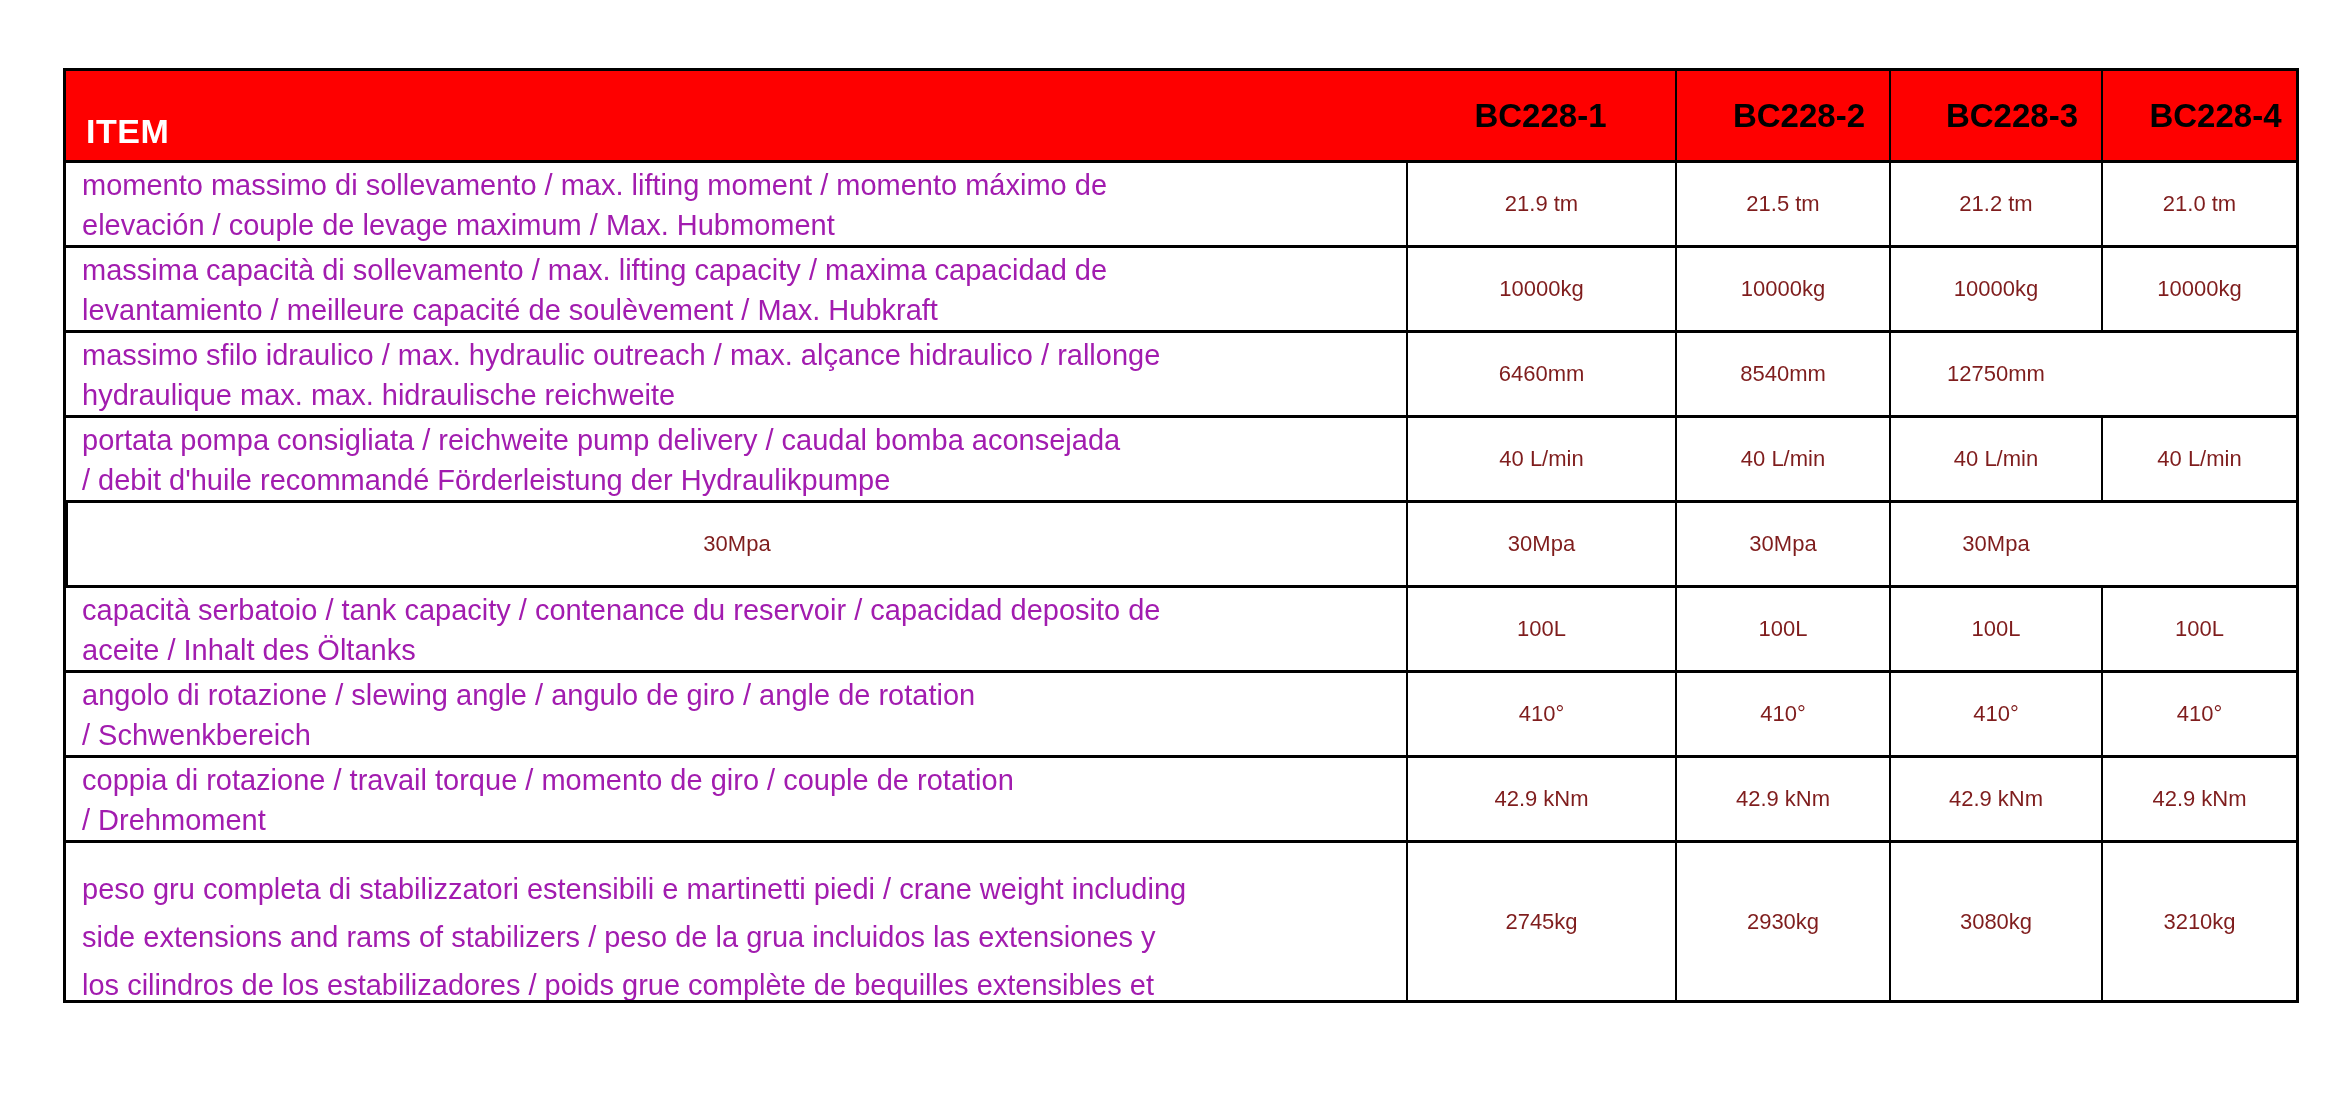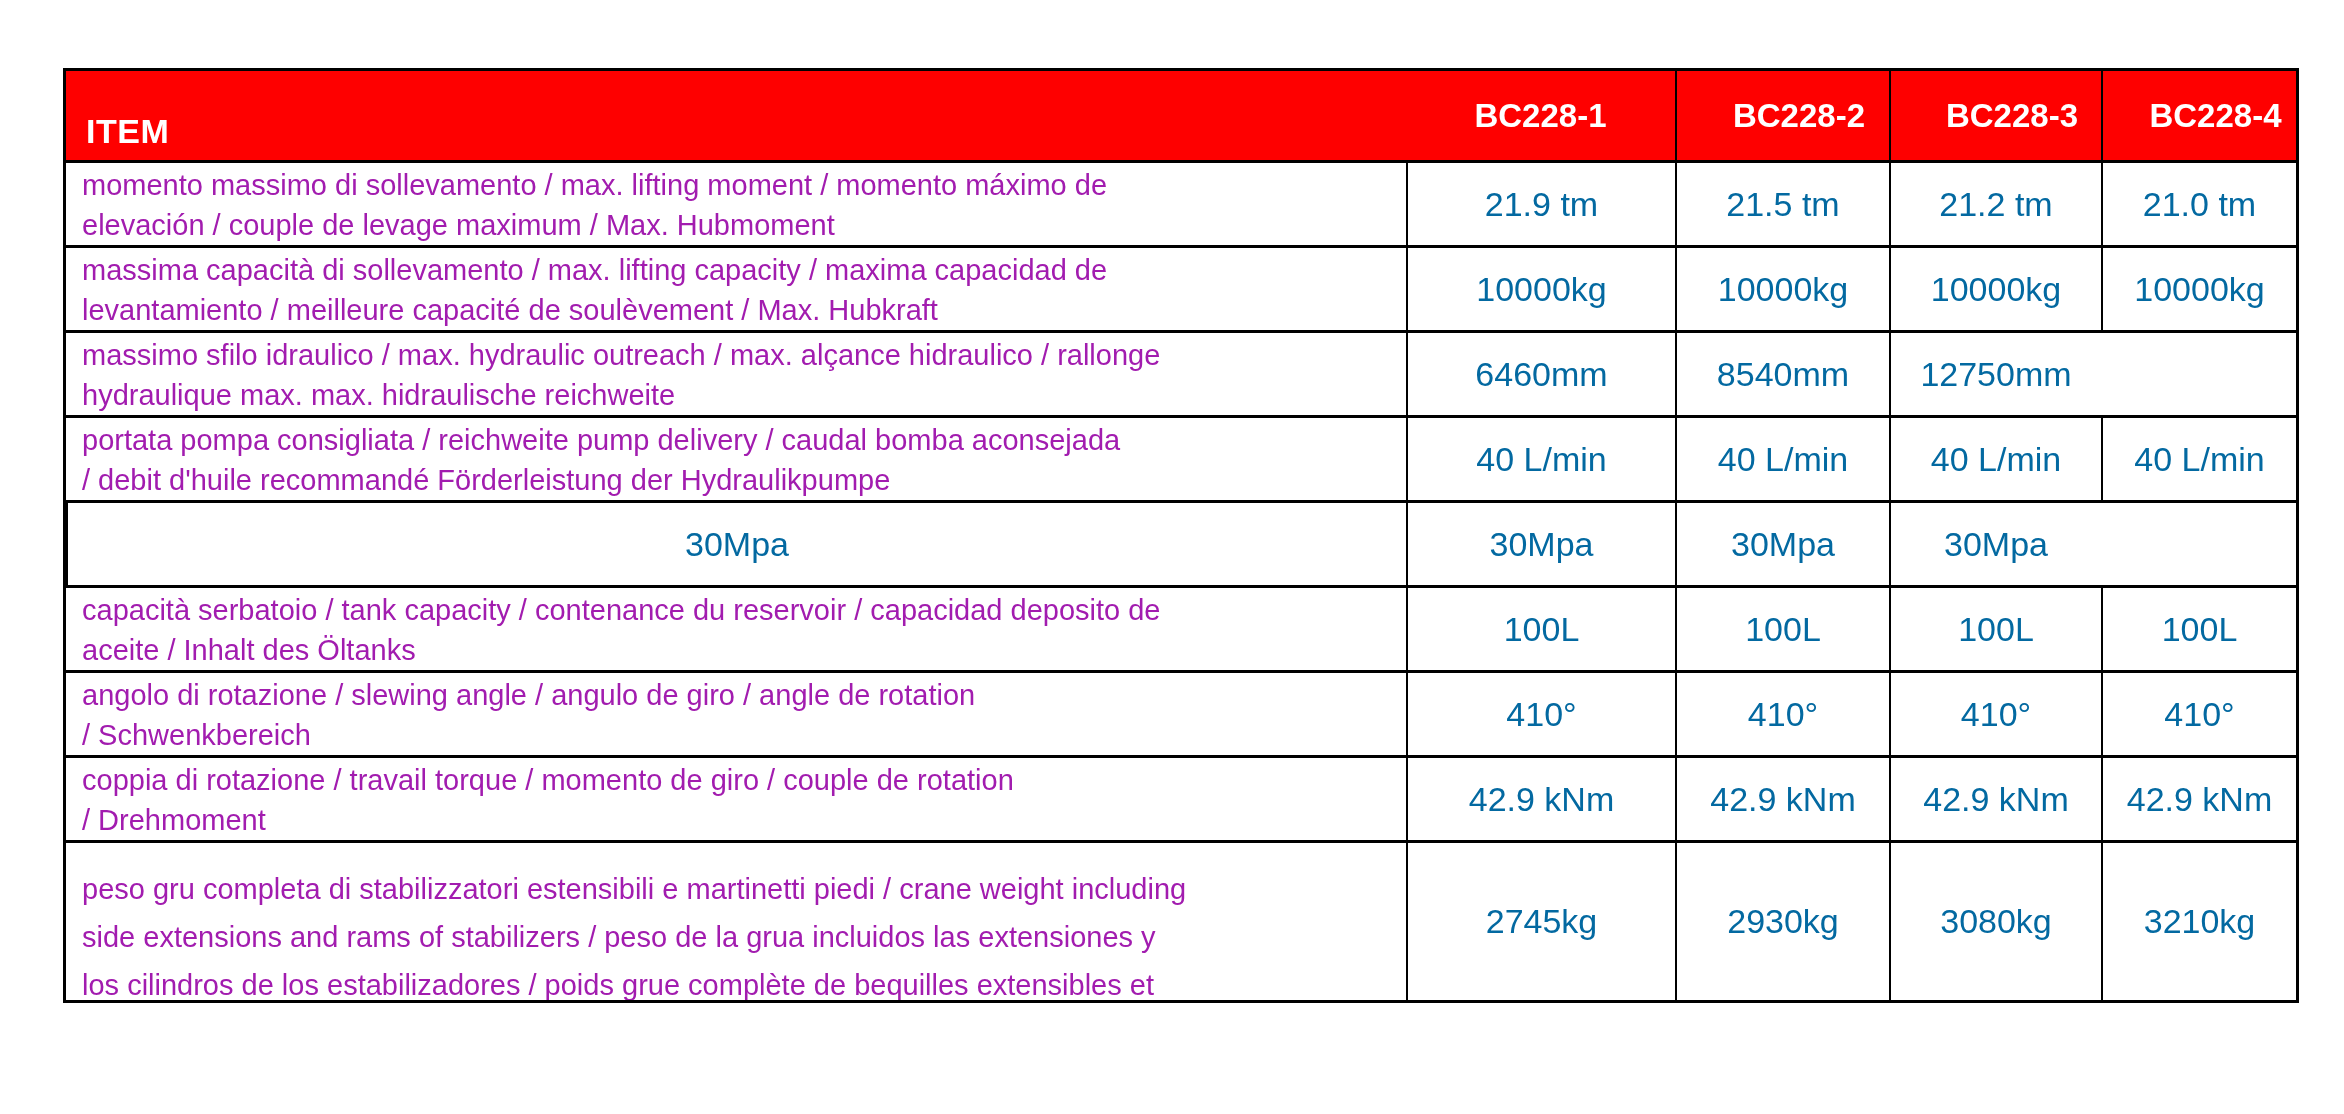--- a/index.html
+++ b/index.html
@@ -40,21 +40,21 @@
     color: #ffffff;
     font-size: 34px;
     font-weight: bold;
     letter-spacing: 0.5px;
     margin-top: 32px;
   }
   .h-model {
     display: flex;
     align-items: center;
     justify-content: center;
-    color: #ffffff;
+    color: #000000;
     font-size: 33px;
     font-weight: bold;
   }
   .h-model.divided {
     border-left: 2px solid #000000;
     padding-left: 32px;
   }
   .body-row {
     border-top: 3px solid #000000;
     height: 85px;
@@ -75,22 +75,22 @@
     line-height: 48px;
     padding-top: 22px;
     border-radius: 11px;
   }
   .value-cell {
     box-sizing: border-box;
     border-left: 2px solid #000000;
     display: flex;
     align-items: center;
     justify-content: center;
-    font-size: 34px;
-    color: #0369a1;
+    font-size: 22px;
+    color: #7f1d1d;
     text-align: center;
   }
 </style>
 </head>
 <body>
 
 <div class="page">
   <div class="spec-table">
 
     <div class="row header-row">

